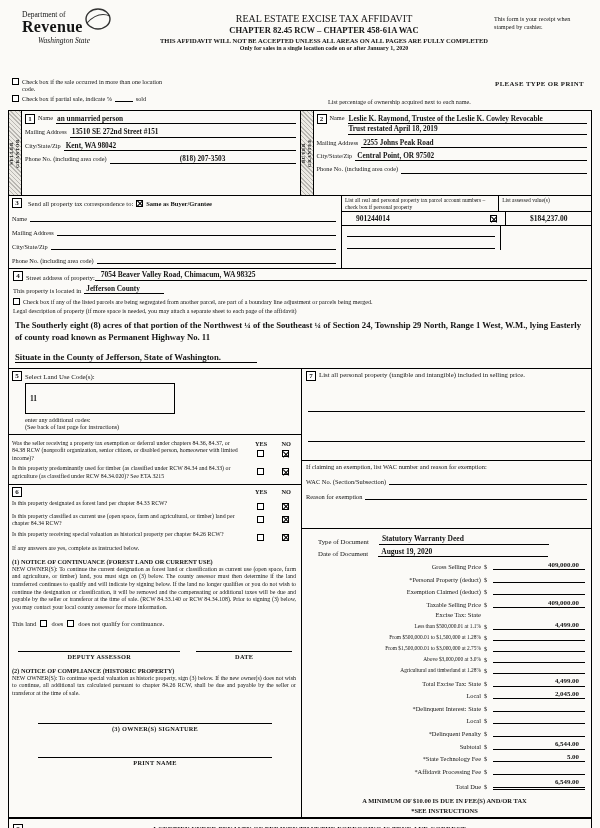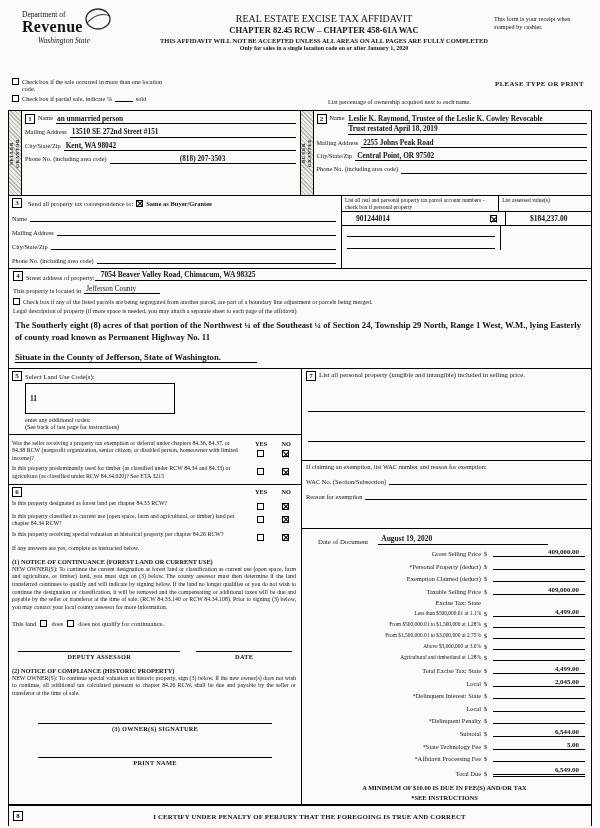--- a/index.html
+++ b/index.html
@@ -64,21 +64,21 @@
 .pt-brow{display:flex;height:12px}
 .pt-bp{flex:1.75;border-right:1px solid #000;position:relative}
 .pt-bp::after{content:"";position:absolute;left:5px;right:5px;bottom:1px;border-bottom:1px solid #000}
 .pt-ba{flex:1}
 
 .sec4{border-bottom:1px solid #000;padding:2px 4px 6px}
 .s4row1{display:flex;align-items:flex-end;font-size:6.5px}
 .s4street{font-weight:bold;font-size:7.5px;border-bottom:1px solid #000;margin-left:0;padding:0 6px;line-height:1.15}
 .s4fillrest{flex:1;border-bottom:1px solid #000;height:9px}
 .s4row2{font-size:6.5px;margin-top:4px;display:flex;align-items:flex-end}
-.s4county{font-weight:normal;font-size:7.3px;border-bottom:1px solid #000;margin-left:3px;padding:0 24px 0 2px;line-height:1.15}
+.s4county{font-weight:bold;font-size:7.3px;border-bottom:1px solid #000;margin-left:3px;padding:0 24px 0 2px;line-height:1.15}
 .s4row3{font-size:6.1px;margin-top:4px;display:flex;align-items:center;gap:3px}
 .s4row4{font-size:6.1px;margin-top:3px}
 .legaltext{font-size:8.7px;font-weight:bold;line-height:1.3;margin-top:6px;padding:0 2px}
 .situate{font-size:8.7px;font-weight:bold;margin-top:9px;padding:0 2px}
 .situate span{border-bottom:1px solid #000;padding-right:36px}
 
 .twocol{display:flex;align-items:stretch}
 .lcol{width:293px;flex:none;border-right:1px solid #000;display:flex;flex-direction:column}
 .rcol{flex:1;display:flex;flex-direction:column}
 
@@ -432,20 +432,24 @@
           </div>
           <div class="exrow">
             <span class="lbl">Reason for exemption</span>
             <span class="fill"></span>
           </div>
           <div class="exspace"></div>
         </div>
 
         <div class="taxarea">
           <div class="tdrow">
+            <span class="lbl">Type of Document</span>
+            <span class="tdval">Statutory Warranty Deed</span>
+          </div>
+          <div class="tdrow">
             <span class="lbl">Date of Document</span>
             <span class="tdval">August 19, 2020</span>
           </div>
           <div id="tax-rows">
               <div class="trow main">
                 <span class="tlabel">Gross Selling Price</span>
                 <span class="tdollar">$</span>
                 <span class="tline">409,000.00</span>
               </div>
               <div class="trow main">

